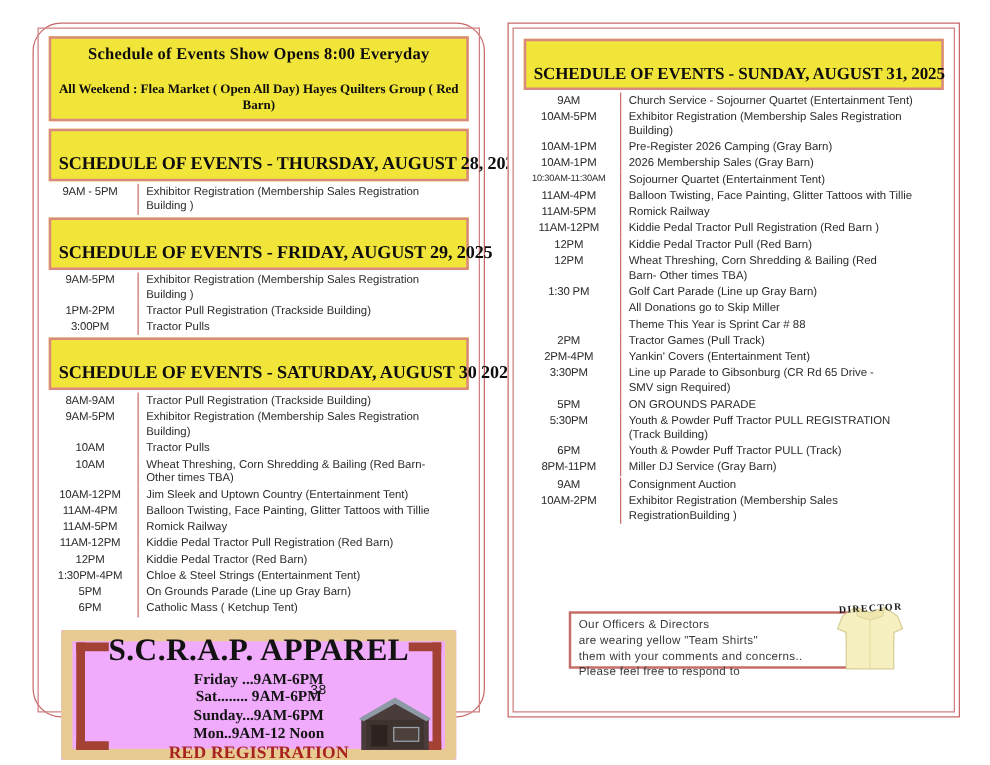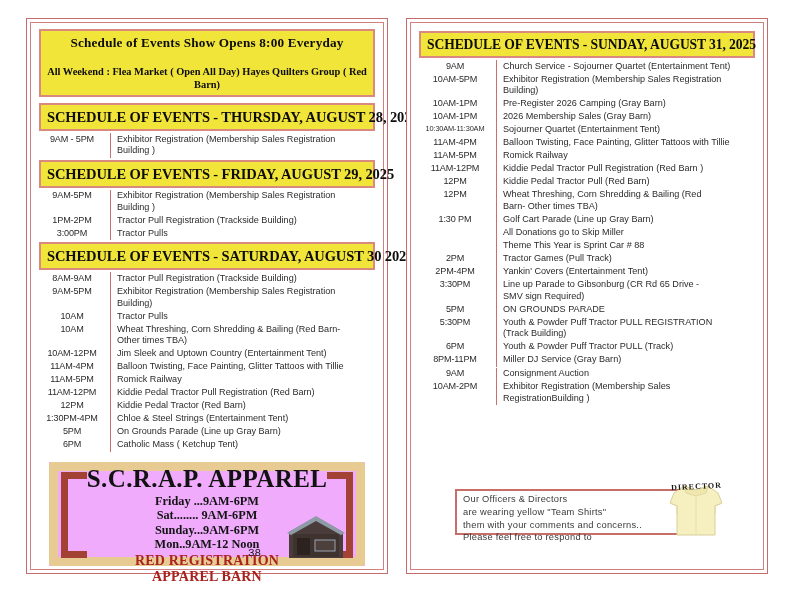--- a/index.html
+++ b/index.html
@@ -21,21 +21,21 @@
     height: 612px;
   }
   .page {
     position: absolute;
     top: 18px;
     height: 556px;
     border: 1px solid #c96a6a;
     box-sizing: border-box;
     background: #fff;
   }
-  .page.left  { left: 26px;  width: 362px; }
+  .page.left  { left: 26px;  width: 362px; border-radius: 23px; }
   .page.right { left: 406px; width: 362px; }
 
   .page-inner {
     position: absolute;
     left: 3px; top: 3px; right: 3px; bottom: 3px;
     border: 1px solid #d08080;
     box-sizing: border-box;
     padding: 6px 8px 0 8px;
   }
 
@@ -68,21 +68,21 @@
     letter-spacing: 0.2px;
     line-height: 1.15;
   }
   .banner-top .l2 {
     font-size: 10.4px;
     line-height: 1.25;
     margin-top: 15px;
   }
   .day-banner {
     font-size: 14.5px;
-    padding: 4px 4px 3px 6px;
+    padding: 18px 4px 3px 6px;
     margin: 2px 0 2px 0;
     text-align: left;
     letter-spacing: -0.1px;
     white-space: nowrap;
   }
   .day-banner.fit13 { font-size: 13.6px; }
 
   
   .sched {
     width: 100%;

